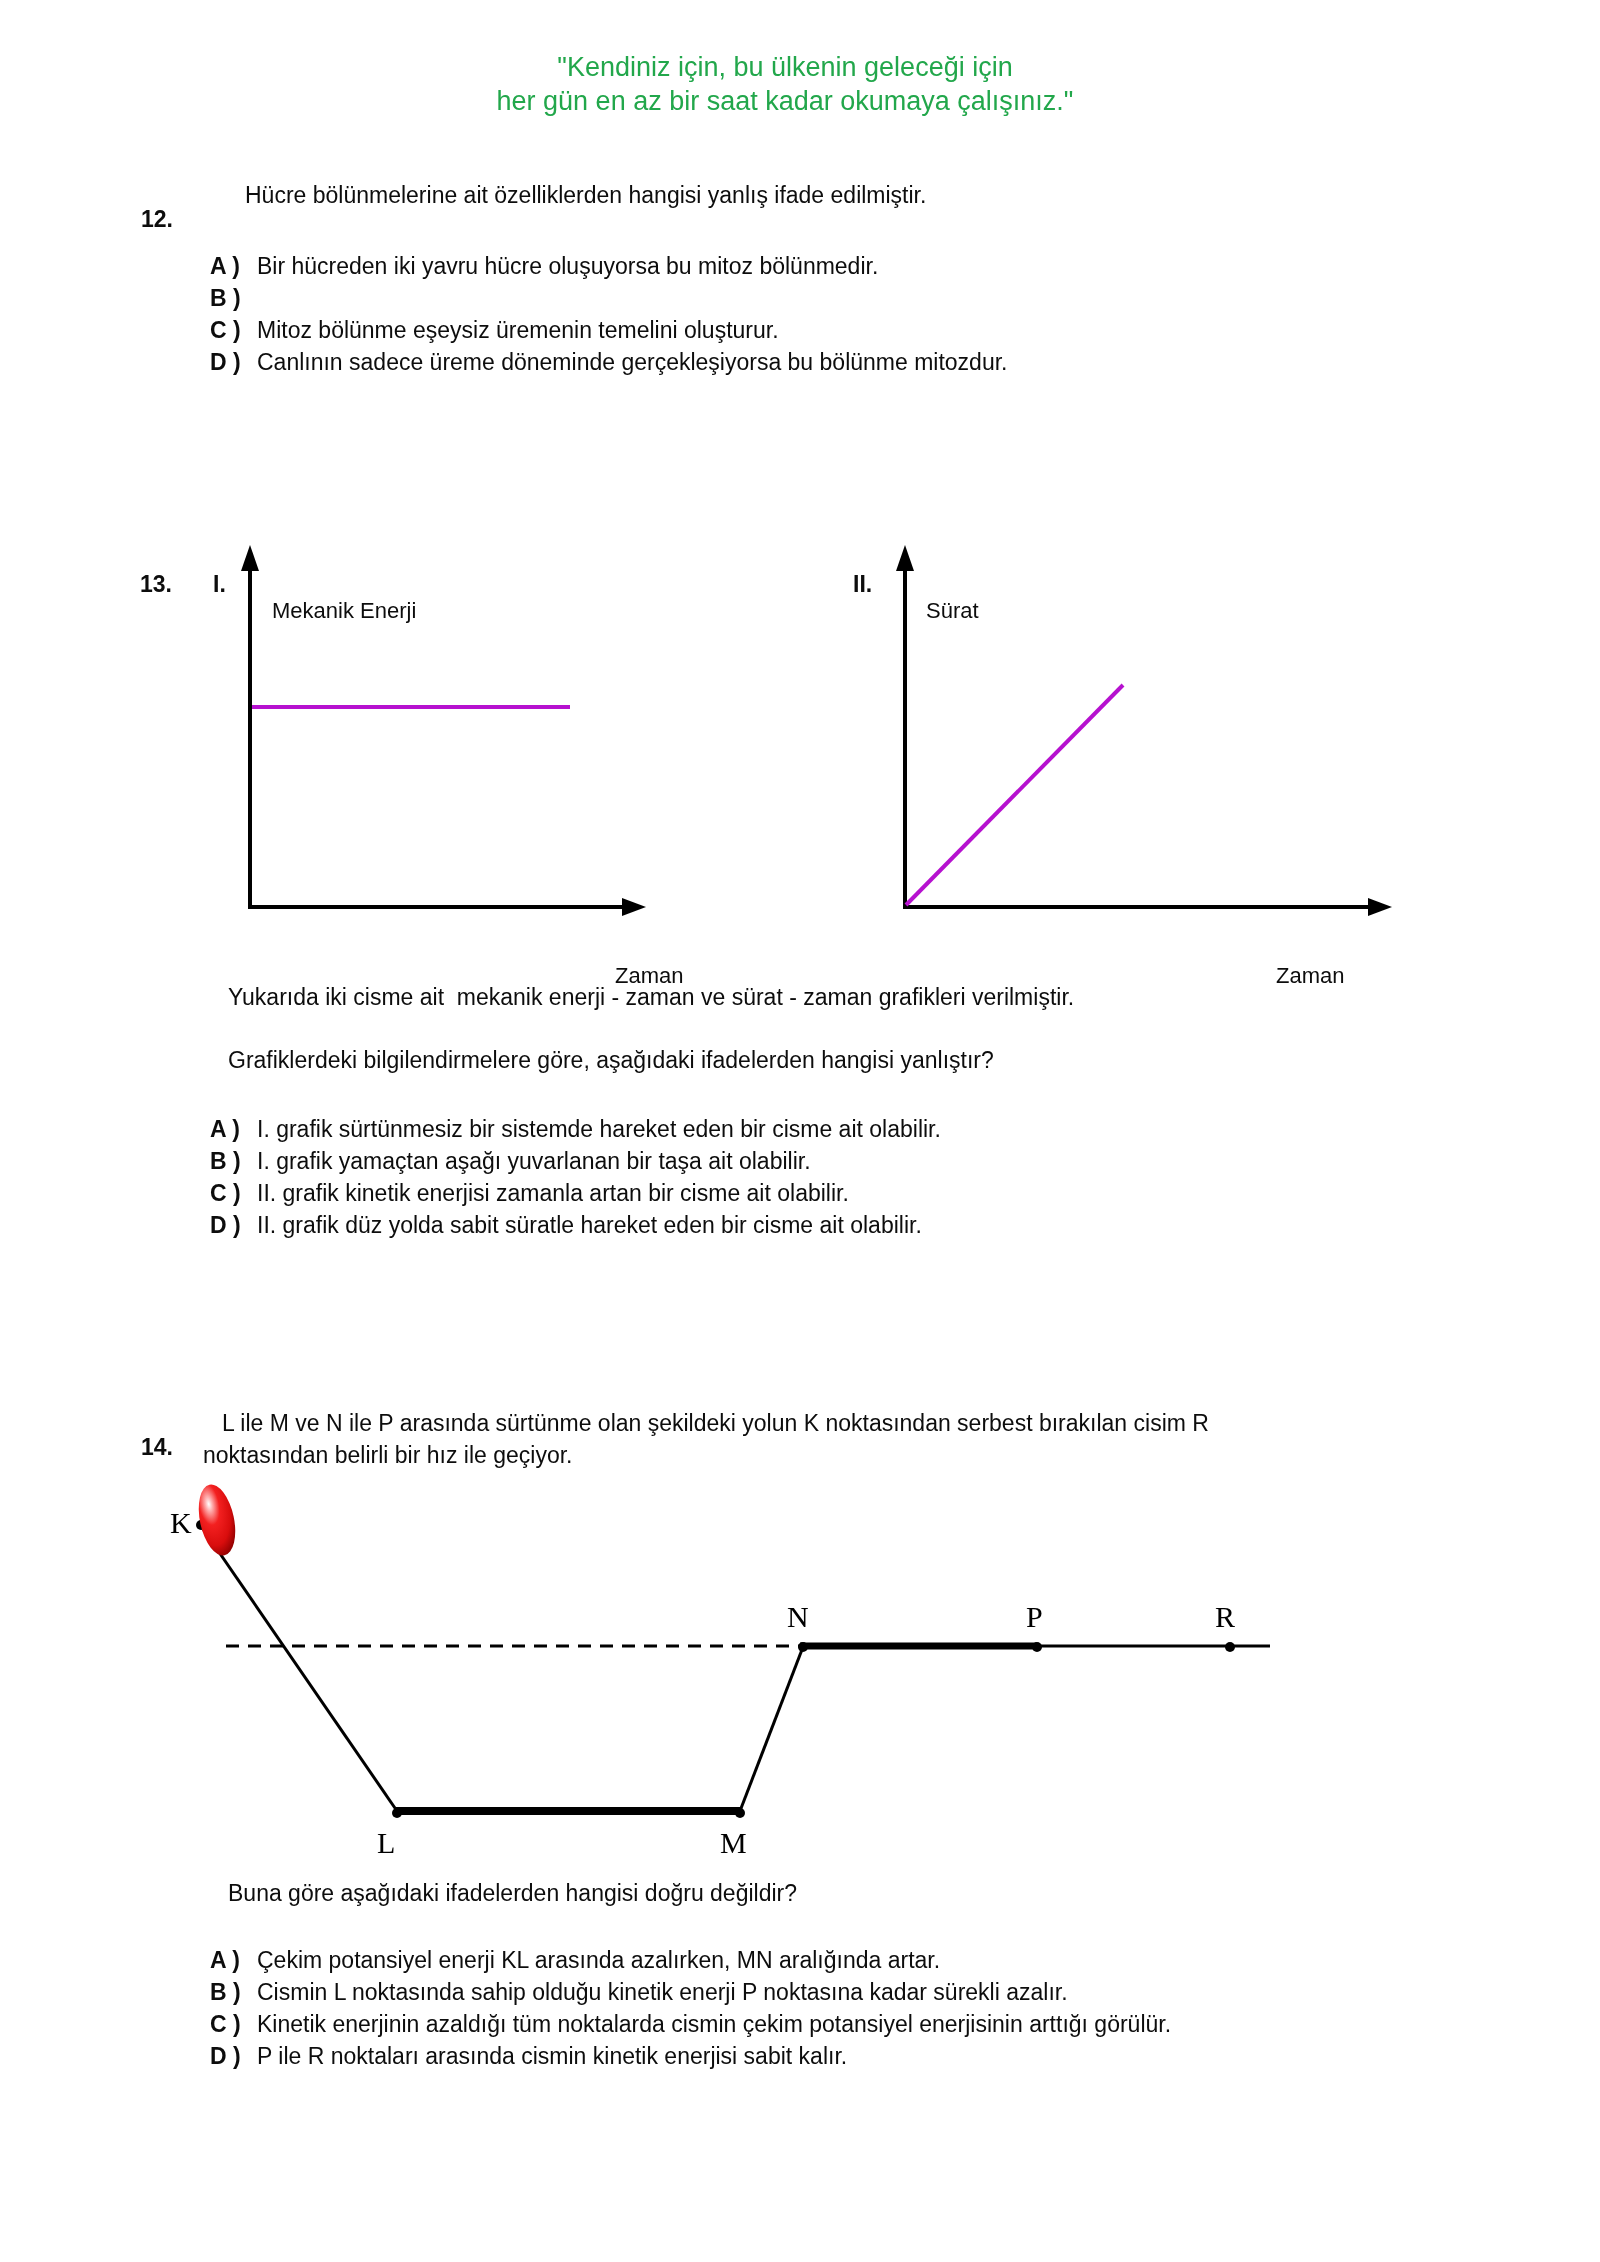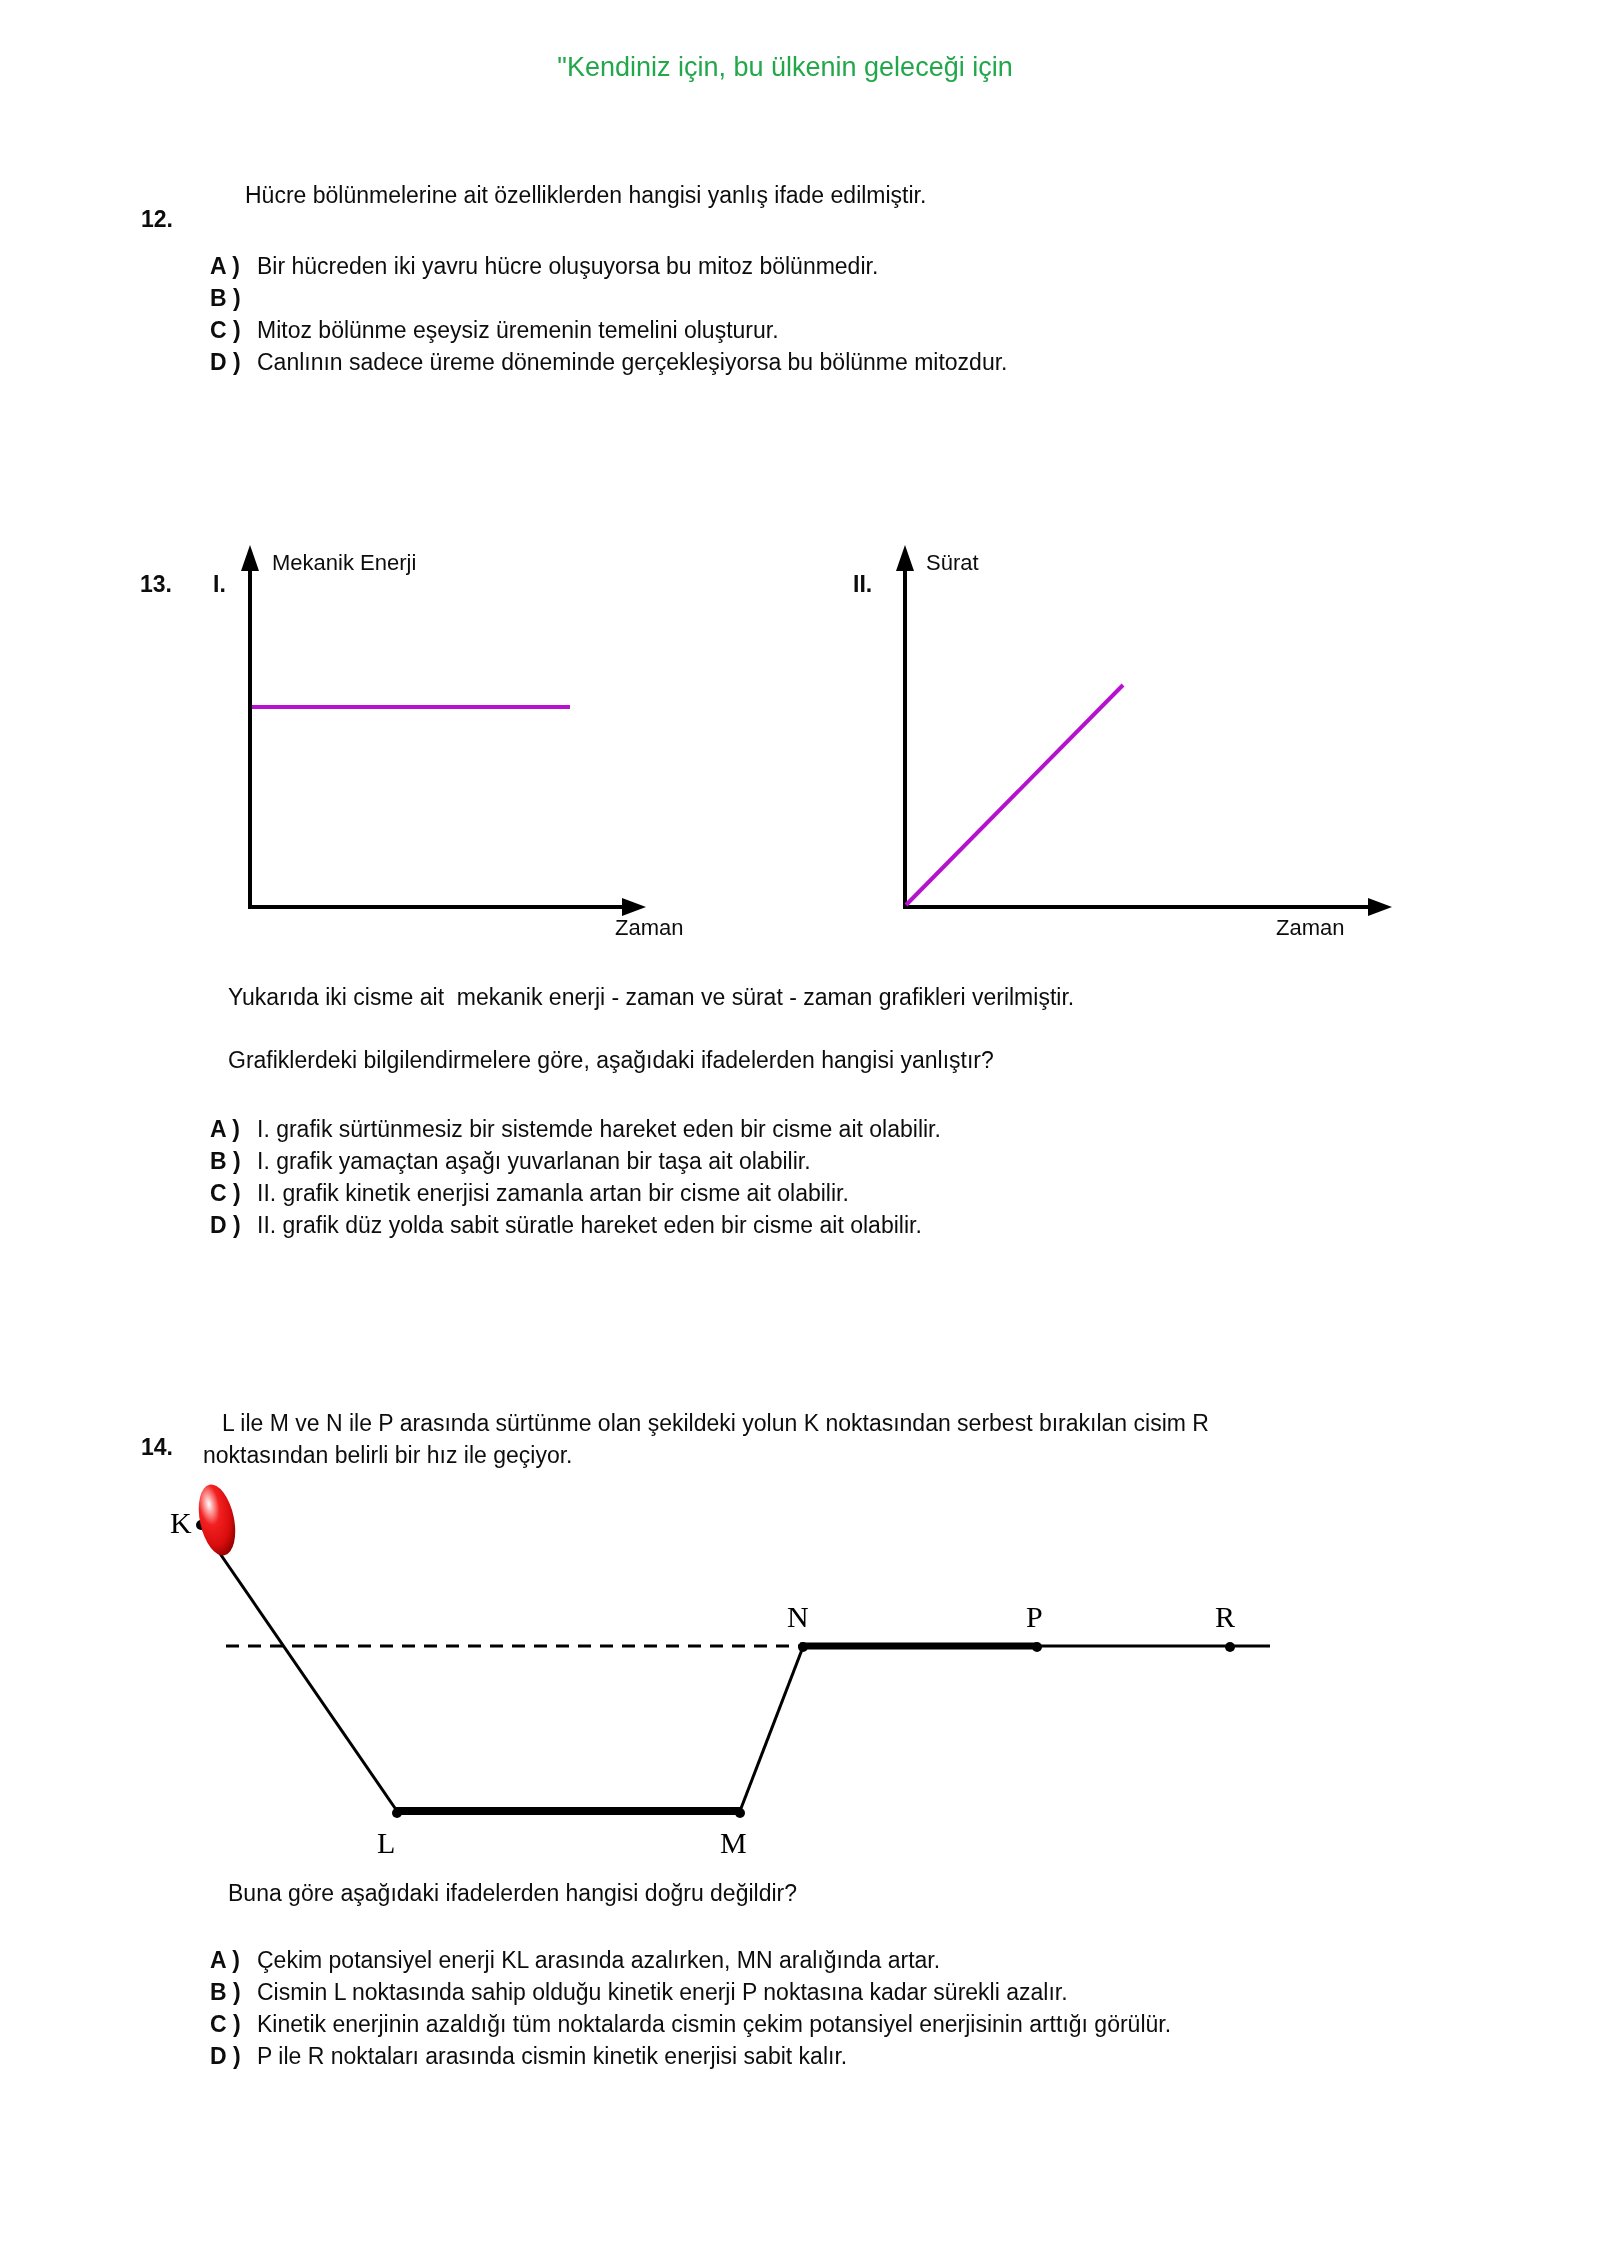--- a/index.html
+++ b/index.html
@@ -10,35 +10,36 @@
   }
   .abs{position:absolute;white-space:pre;}
   .header-quote{
     position:absolute;left:185px;top:50px;width:1200px;text-align:center;
     font-size:27px;line-height:34px;color:#22A74B;
   }
   .qnum{font-weight:bold;font-size:23px;margin-top:24px;}
   .qtext{font-size:23px;text-align:center;}
   .optletter{font-weight:bold;font-size:23px;}
   .opttext{font-size:23px;}
-  .axislabel{font-size:22px;}
+  .axislabel{font-size:22px;margin-top:48px;}
   .serifLabel{font-family:"Liberation Serif", serif;font-size:30px;color:#000;}
   .footer{
     position:absolute;left:430px;top:2170px;width:600px;text-align:center;
     font-size:22px;color:#DE1414;
   }
   svg{position:absolute;overflow:visible;}
 </style>
 </head>
 <body>
 
 <div class="page">
 
   <div class="header-quote">
     <div>"Kendiniz için, bu ülkenin geleceği için</div>
+    <div>her gün en az bir saat kadar okumaya çalışınız."</div>
   </div>
 
   <div class="abs qnum" style="left:141px;top:182px">12.</div>
   <div class="abs qtext" style="left:245px;top:182px">Hücre bölünmelerine ait özelliklerden hangisi yanlış ifade edilmiştir.</div>
 
   <div class="abs optletter" style="left:210px;top:253px">A )</div>
   <div class="abs opttext" style="left:257px;top:253px">Bir hücreden iki yavru hücre oluşuyorsa bu mitoz bölünmedir.</div>
   <div class="abs optletter" style="left:210px;top:285px">B )</div>
   <div class="abs optletter" style="left:210px;top:317px">C )</div>
   <div class="abs opttext" style="left:257px;top:317px">Mitoz bölünme eşeysiz üremenin temelini oluşturur.</div>

